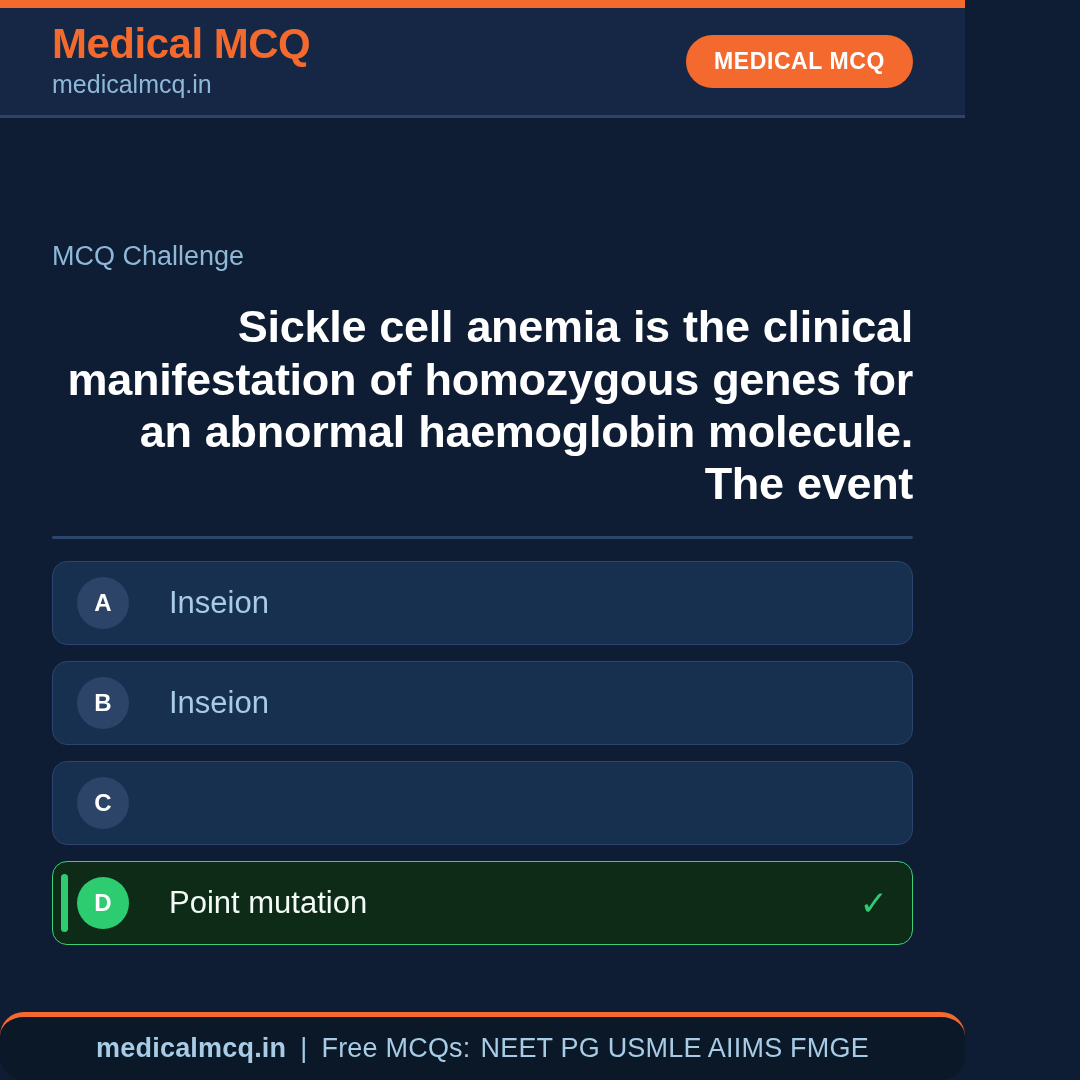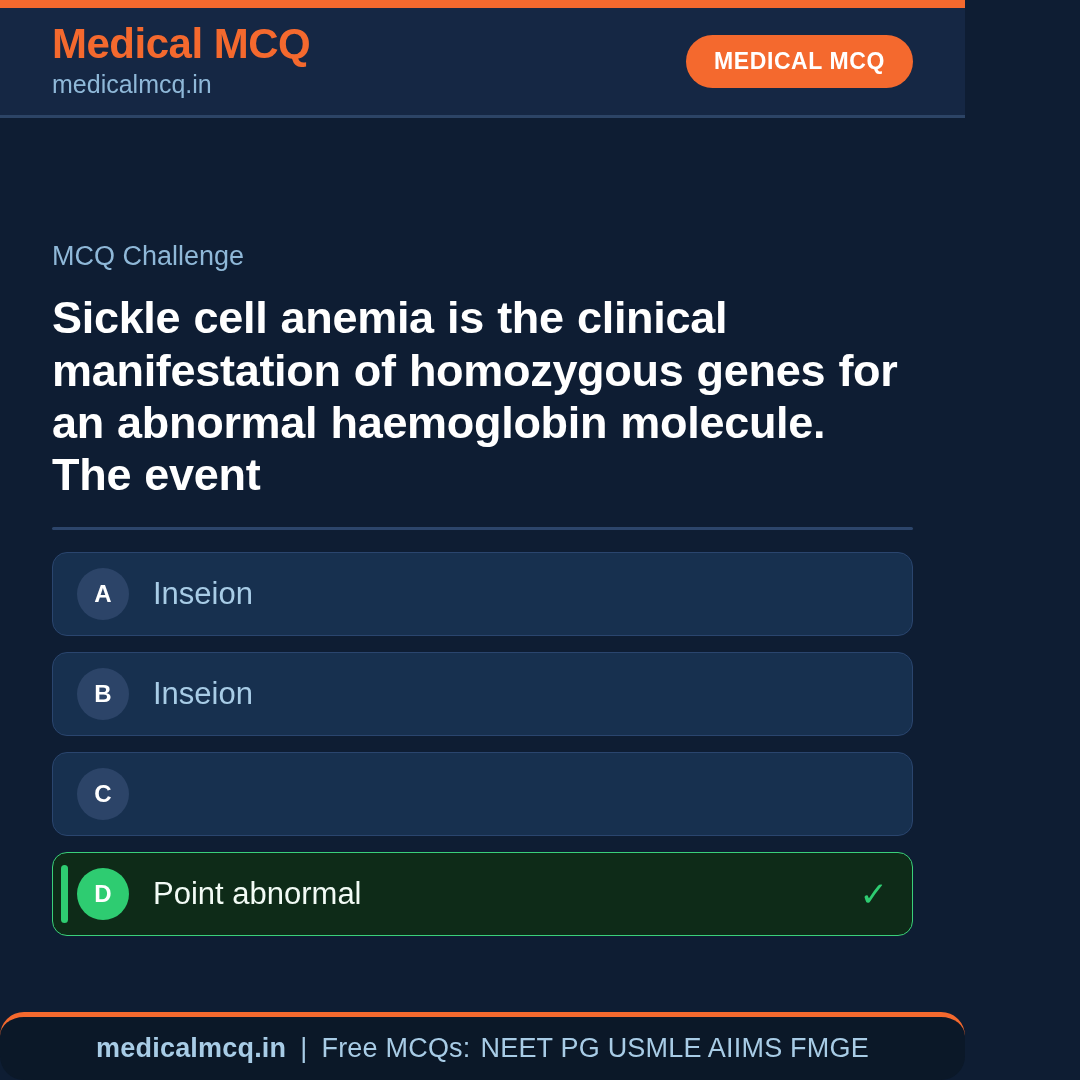--- a/index.html
+++ b/index.html
@@ -83,29 +83,30 @@
     flex-direction: column;
   }
 
   .qblock {
     margin-top: 122px;
   }
   .kicker {
     color: #8fb8d8;
     font-size: 27px;
     line-height: 1.2;
-    margin-bottom: 20px;
+    margin-bottom: 29px;
   }
   .question {
     color: #ffffff;
     font-size: 45px;
     font-weight: bold;
     line-height: 1.16;
     letter-spacing: -0.3px;
     word-spacing: 1px;
+    text-align: right;
   }
   .q-divider {
     margin-top: 26px;
     height: 3px;
     background: #2d4straight;
     background: #2d4straightblue;
     background: #2c456b;
     border-radius: 2px;
   }
 
@@ -137,21 +138,21 @@
     background: #2d4straight;
     background: #2c4468;
     color: #ffffff;
     font-size: 24px;
     font-weight: bold;
     display: flex;
     align-items: center;
     justify-content: center;
   }
   .option .otext {
-    margin-left: 24px;
+    margin-left: 40px;
     color: #a8cce6;
     font-size: 31px;
     line-height: 1.1;
   }
   .option .check {
     margin-left: auto;
     color: #2ecc71;
     font-size: 34px;
     line-height: 1;
     opacity: 0;
@@ -245,21 +246,21 @@
 
       <div class="option">
         <div class="accent"></div>
         <div class="badge">C</div>
         <div class="check"></div>
       </div>
 
       <div class="option correct">
         <div class="accent"></div>
         <div class="badge">D</div>
-        <div class="otext">Point abnormal</div>
+        <div class="otext">Point mutation</div>
         <div class="check">✓</div>
       </div>
 
     </div>
   </div>
 
   <div class="footer">
     <div class="footer-text">
       <span class="footer-site">medicalmcq.in</span><span class="footer-sep">|</span><span>Free MCQs:</span><span class="footer-exam">NEET PG  USMLE  AIIMS  FMGE</span>
     </div>

